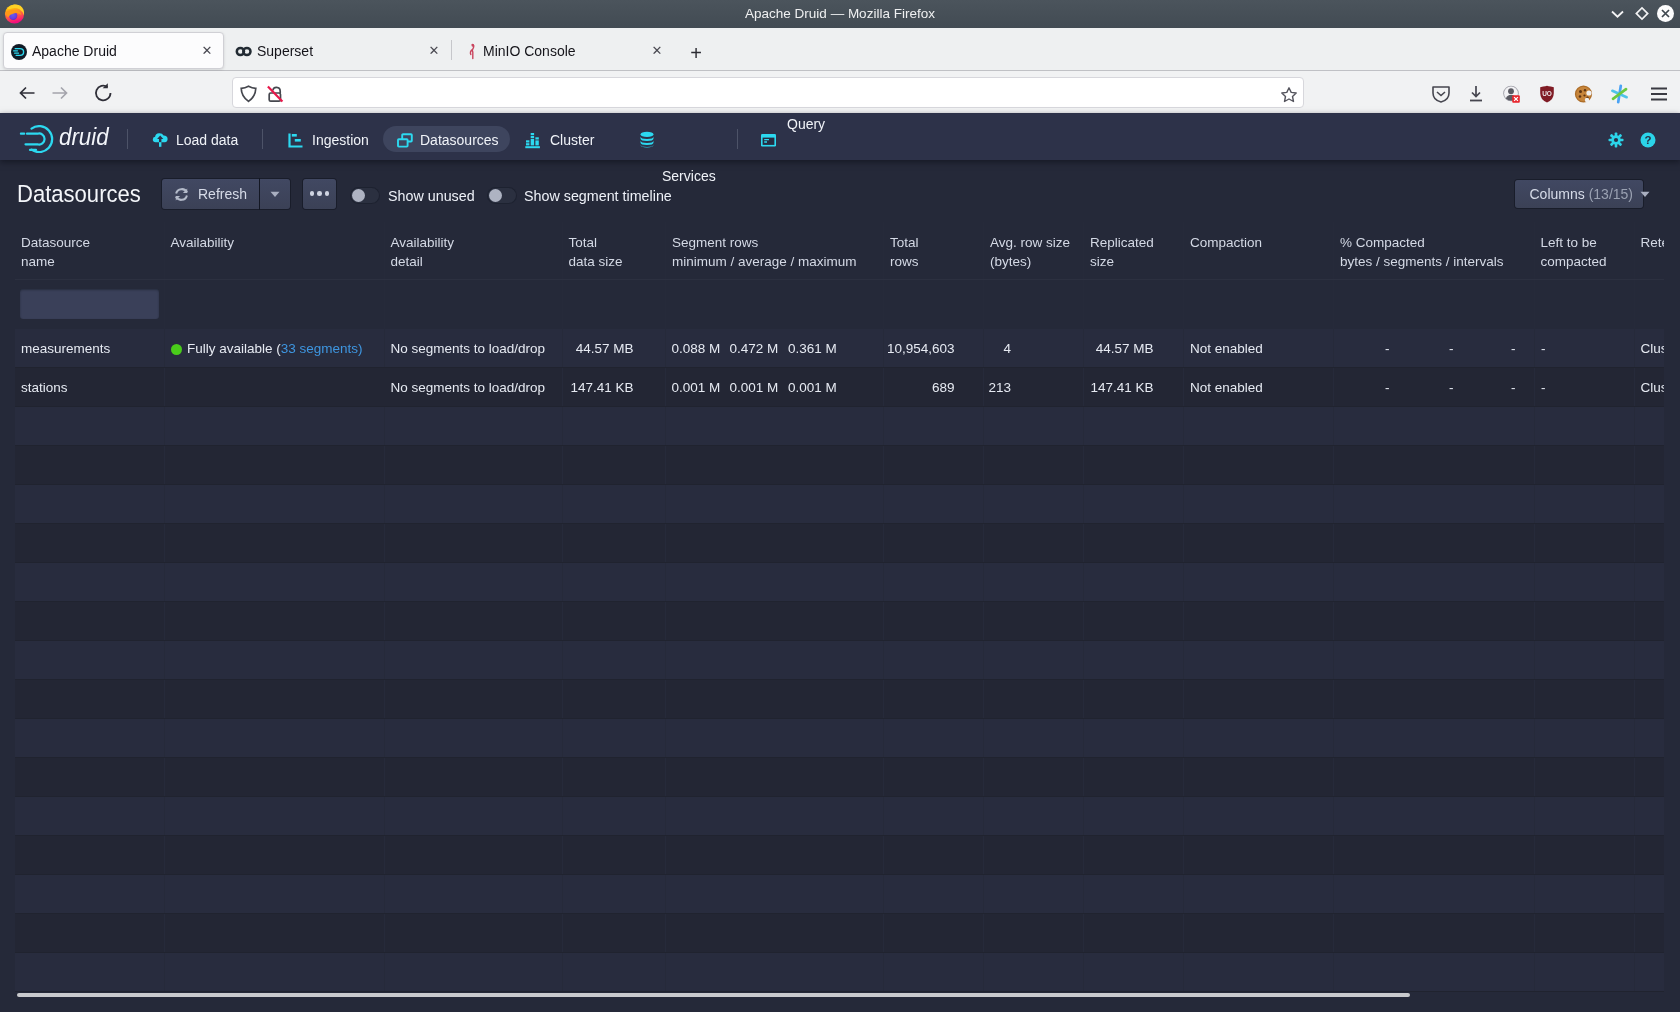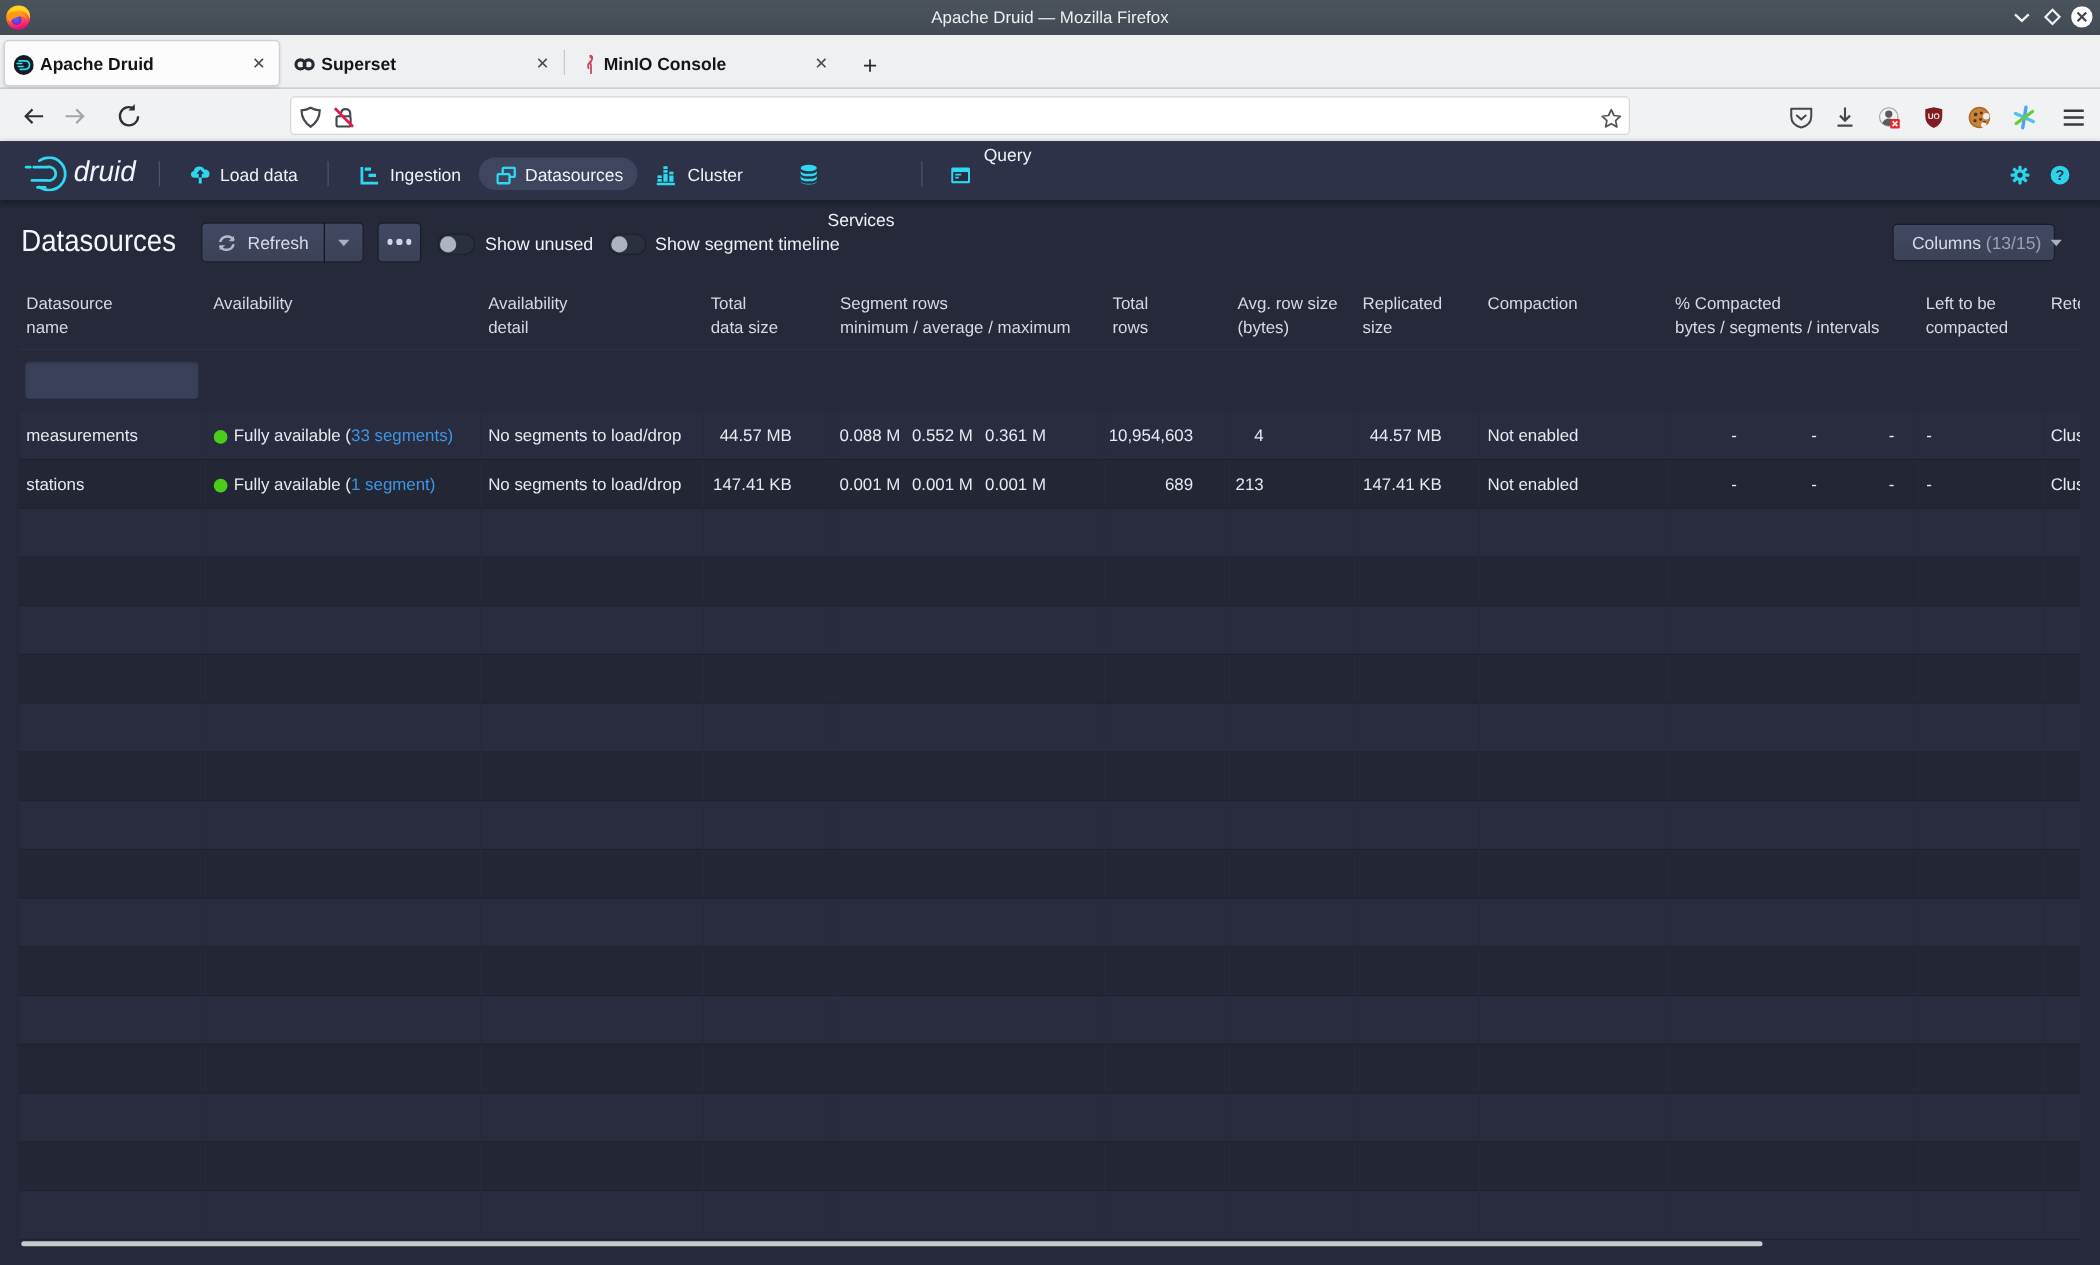--- a/index.html
+++ b/index.html
@@ -3,21 +3,21 @@
 <meta charset="utf-8">
 <style>
 * { margin:0; padding:0; box-sizing:border-box; }
 html,body { width:1680px; height:1012px; overflow:hidden; font-family:"Liberation Sans", sans-serif; background:#252939;}
 .abs { position:absolute; }
 #stage { position:absolute; left:0; top:0; width:1680px; height:1012px; background:#252939; overflow:hidden; }
 #titlebar { left:0; top:0; width:1680px; height:28px; background:linear-gradient(#4b545c,#424b53); }
 #titletext { left:0; top:0; width:1680px; height:27px; text-align:center; line-height:27px; color:#eff0f1; font-size:13.5px; }
 #tabbar { left:0; top:28px; width:1680px; height:43px; background:#eef0f1; border-bottom:1px solid #c0c1c5; }
 #tab1 { left:3px; top:32px; width:221px; height:37px; border-radius:4px; background:#fcfcfd; border:1px solid #d0d0d5; box-shadow:0 1px 3px rgba(0,0,0,.12); }
-.tabtitle { top:33px; height:36px; line-height:36px; font-size:14px; color:#15141a; white-space:nowrap;font-weight:bold; }
+.tabtitle { top:33px; height:36px; line-height:36px; font-size:14px; color:#15141a; white-space:nowrap; }
 .tabclose { top:38px; width:26px; height:26px; text-align:center; line-height:25px; color:#4a4a52; font-size:13px; }
 #urlbar { left:0; top:71px; width:1680px; height:42px; background:#f1f2f3; }
 #urlinput { left:232px; top:77px; width:1072px; height:31px; background:#ffffff; border:1px solid #d7d7dc; border-radius:4px; }
 #urltext { left:295px; top:78px; height:29px; line-height:30px; font-size:14.7px; color:#14141a; }
 #urltext .dim { color:#5b5b66; }
 #dnav { left:0; top:113px; width:1680px; height:47px; background:#2d3249; box-shadow:0 2px 6px rgba(5,8,16,.5); z-index:5;}
 .navsep { top:129px; width:1px; height:20px; background:#4d5368; }
 .navtext { color:#f0f3f8; font-size:14px; }
 #pagetitle { left:17px; top:180px; font-size:24.5px; color:#f4f6fa; font-weight:400; transform:scaleX(0.9); transform-origin:0 50%; }
 .btn { background:linear-gradient(#414862,#3b4156); box-shadow:0 0 0 1px rgba(14,18,28,.5); border-radius:3px; color:#d6dbe8; }
@@ -283,21 +283,21 @@
 </div>
 <div class="trow rowlight brow" style="height:39px;">
 <div class="cell td" style="left:0px;width:149.5px;"><span style="margin-left:6px;">measurements</span></div>
 <div class="cell td" style="left:149.5px;width:220.0px;"><span style="position:absolute;left:6.5px;top:15px;width:11px;height:11px;border-radius:50%;background:#49cc1a;"></span><span style="margin-left:22.5px;">Fully available (<span class="link">33 segments)</span></span></div>
 <div class="cell td" style="left:369.5px;width:178.0px;"><span style="margin-left:6px;">No segments to load/drop</span></div>
 <div class="cell td" style="left:547.5px;width:103.5px;">
           <span class="num" style="right:31.5px;">44.57 MB</span>
         </div>
 <div class="cell td" style="left:651px;width:218px;">
           <span style="position:absolute;left:5.5px;">0.088 M</span>
-          <span style="position:absolute;left:63.5px;">0.552 M</span>
+          <span style="position:absolute;left:63.5px;">0.472 M</span>
           <span style="position:absolute;left:122px;">0.361 M</span>
         </div>
 <div class="cell td" style="left:869px;width:100px;">
           <span class="num" style="right:28.5px;">10,954,603</span>
         </div>
 <div class="cell td" style="left:969px;width:100px;">
           <span class="num" style="right:72px;">4</span>
         </div>
 <div class="cell td" style="left:1069px;width:100px;">
           <span class="num" style="right:29.5px;">44.57 MB</span>
@@ -306,21 +306,20 @@
 <div class="cell td" style="left:1319px;width:200.5px;">
           <span style="position:absolute;left:51px;">-</span>
           <span style="position:absolute;left:115px;">-</span>
           <span style="position:absolute;left:177px;">-</span>
         </div>
 <div class="cell td" style="left:1519.5px;width:100.0px;"><span style="margin-left:6.5px;">-</span></div>
 <div class="cell td" style="left:1619.5px;width:100.0px;"><span style="margin-left:6px;">Cluster default</span></div>
 </div>
 <div class="trow rowdark brow" style="height:39px;">
 <div class="cell td" style="left:0px;width:149.5px;"><span style="margin-left:6px;">stations</span></div>
-<div class="cell td" style="left:149.5px;width:220.0px;"><span style="position:absolute;left:6.5px;top:15px;width:11px;height:11px;border-radius:50%;background:#49cc1a;"></span><span style="margin-left:22.5px;">Fully available (<span class="link">1 segment)</span></span></div>
 <div class="cell td" style="left:369.5px;width:178.0px;"><span style="margin-left:6px;">No segments to load/drop</span></div>
 <div class="cell td" style="left:547.5px;width:103.5px;">
           <span class="num" style="right:31.5px;">147.41 KB</span>
         </div>
 <div class="cell td" style="left:651px;width:218px;">
           <span style="position:absolute;left:5.5px;">0.001 M</span>
           <span style="position:absolute;left:63.5px;">0.001 M</span>
           <span style="position:absolute;left:122px;">0.001 M</span>
         </div>
 <div class="cell td" style="left:869px;width:100px;">

